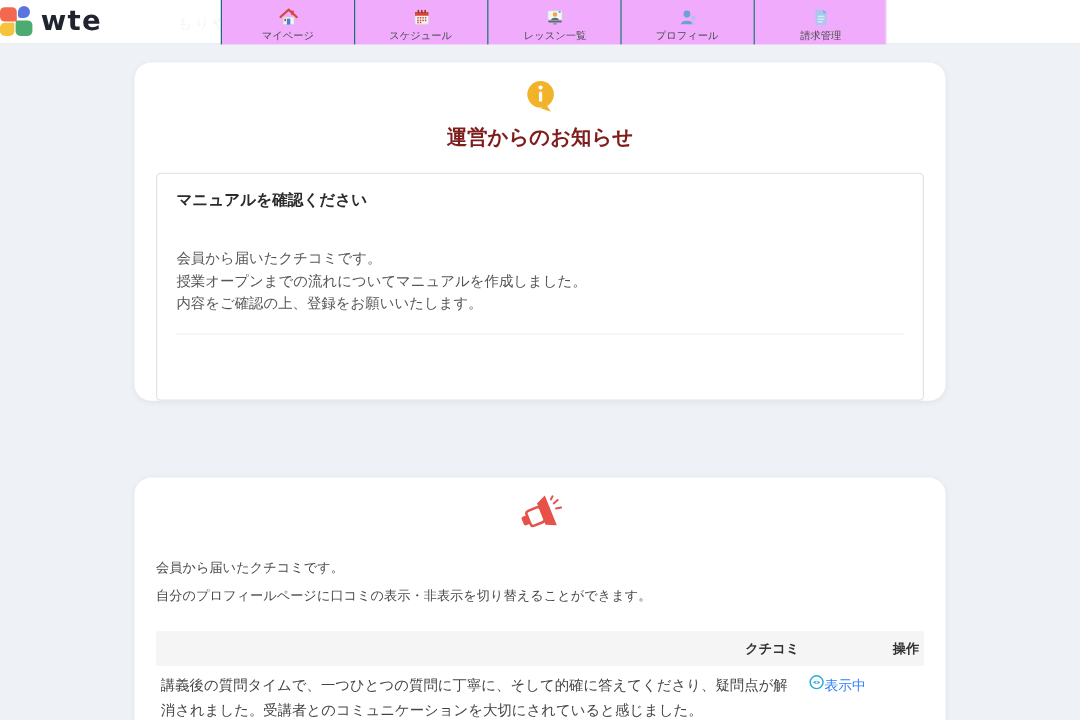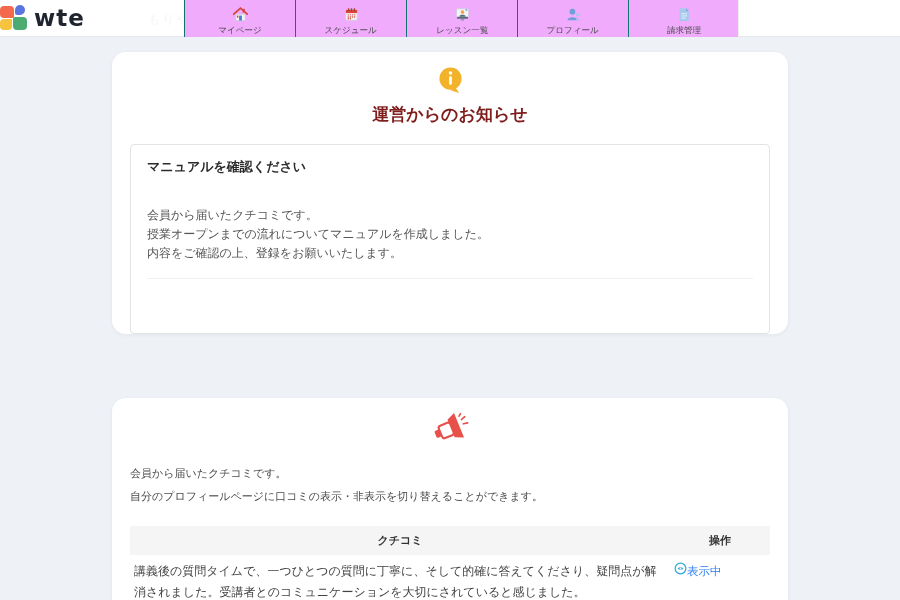--- a/index.html
+++ b/index.html
@@ -71,21 +71,21 @@
   .notice-divider { border:none; border-top:1px solid #f0f0f0; margin-top:15px; }
   
   .reviews-card { padding-bottom:40px; }
   .reviews-desc { margin:14px 18px 0; }
   .desc-line { font-size:11px; color:#4a4a4a; line-height:23px; }
   .reviews-table-wrap { margin:18px 18px 0; }
   table { width:100%; border-collapse:collapse; table-layout:fixed; }
   th {
     background:#f5f5f5;
     font-size:11px; font-weight:bold; color:#333;
-    text-align:center;
+    text-align:right;
     padding:7px 4px;
   }
   th.col-action { width:100px;margin-left:44px; }
   td {
     font-size:12px; color:#444; line-height:21px;
     padding:6px 4px 7px;
     border-bottom:1px solid #ececec;
     vertical-align:top;
   }
   .status-link {

